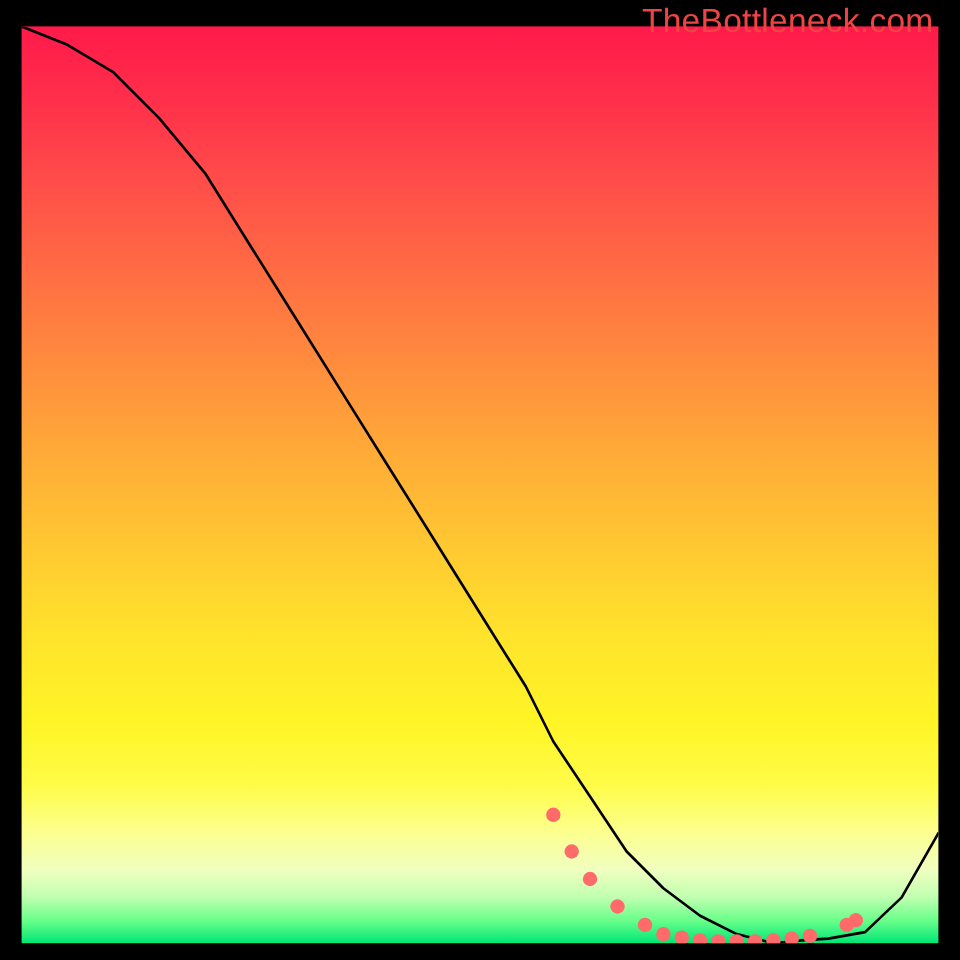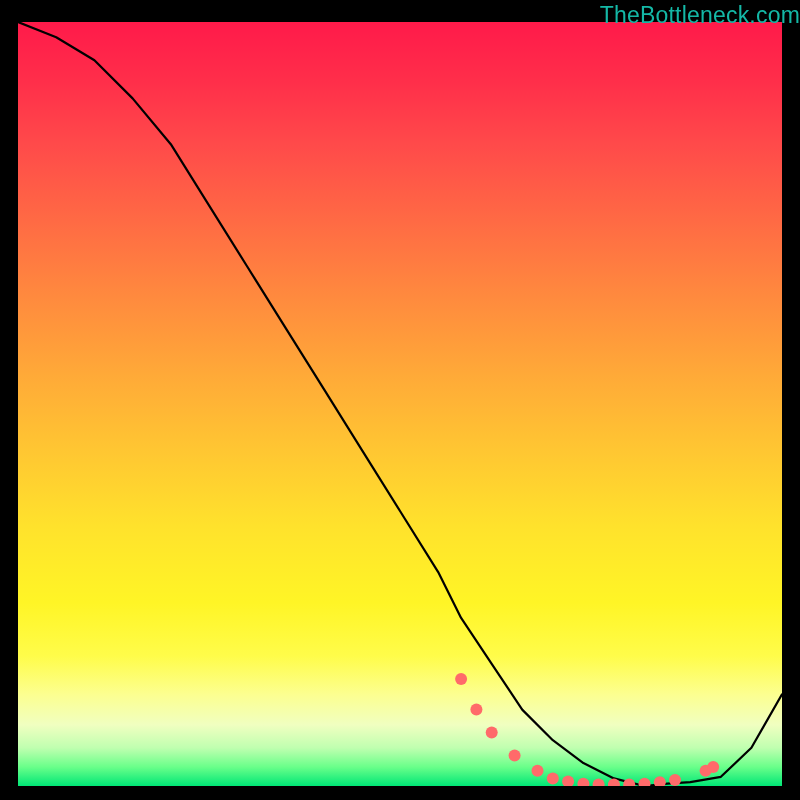--- a/index.html
+++ b/index.html
@@ -45,23 +45,23 @@
     position: absolute;
     left: 0;
     top: 0;
     width: 764px;
     height: 764px;
     display: block;
   }
   .watermark {
     position: absolute;
     top: 2px;
-    right: 0;
-    color: #14b8a6;
-    font-size: 23px;
+    right: 22px;
+    color: #ef4444;
+    font-size: 28px;
     letter-spacing: 0.2px;
     user-select: none;
   }
 </style>
 </head>
 <body>
 
 <div class="stage">
   <div class="plot">
     <svg class="curve" viewBox="0 0 764 764" preserveAspectRatio="none">

